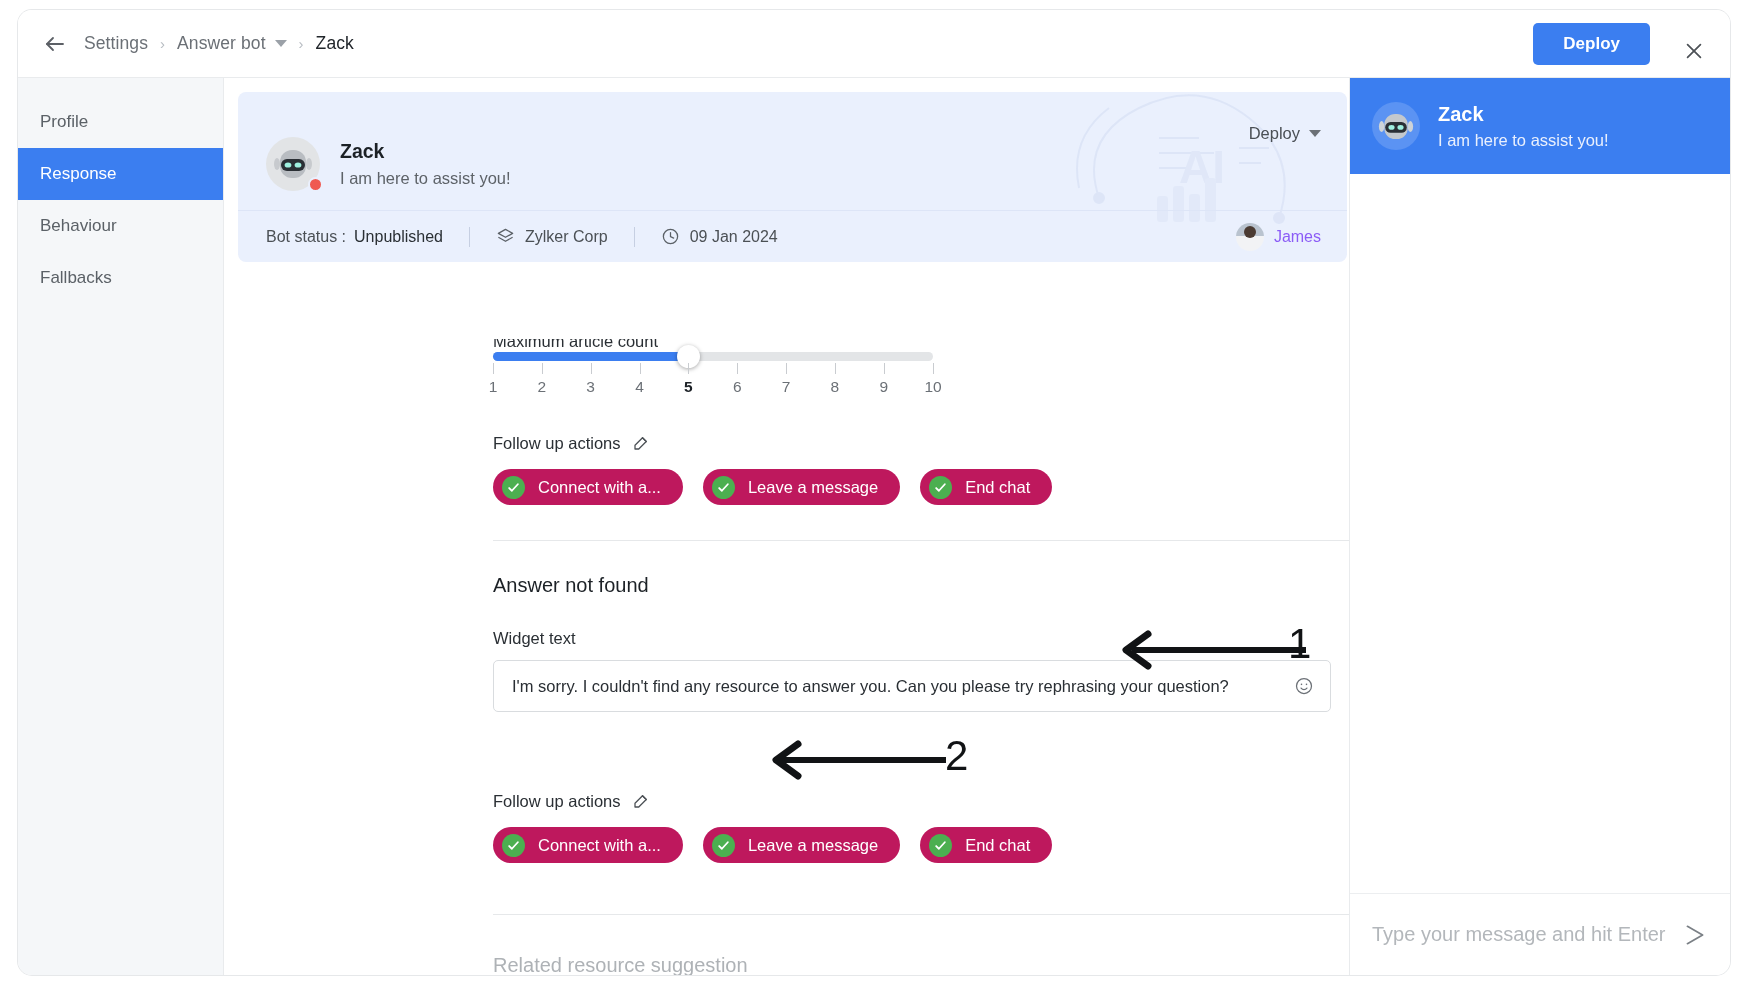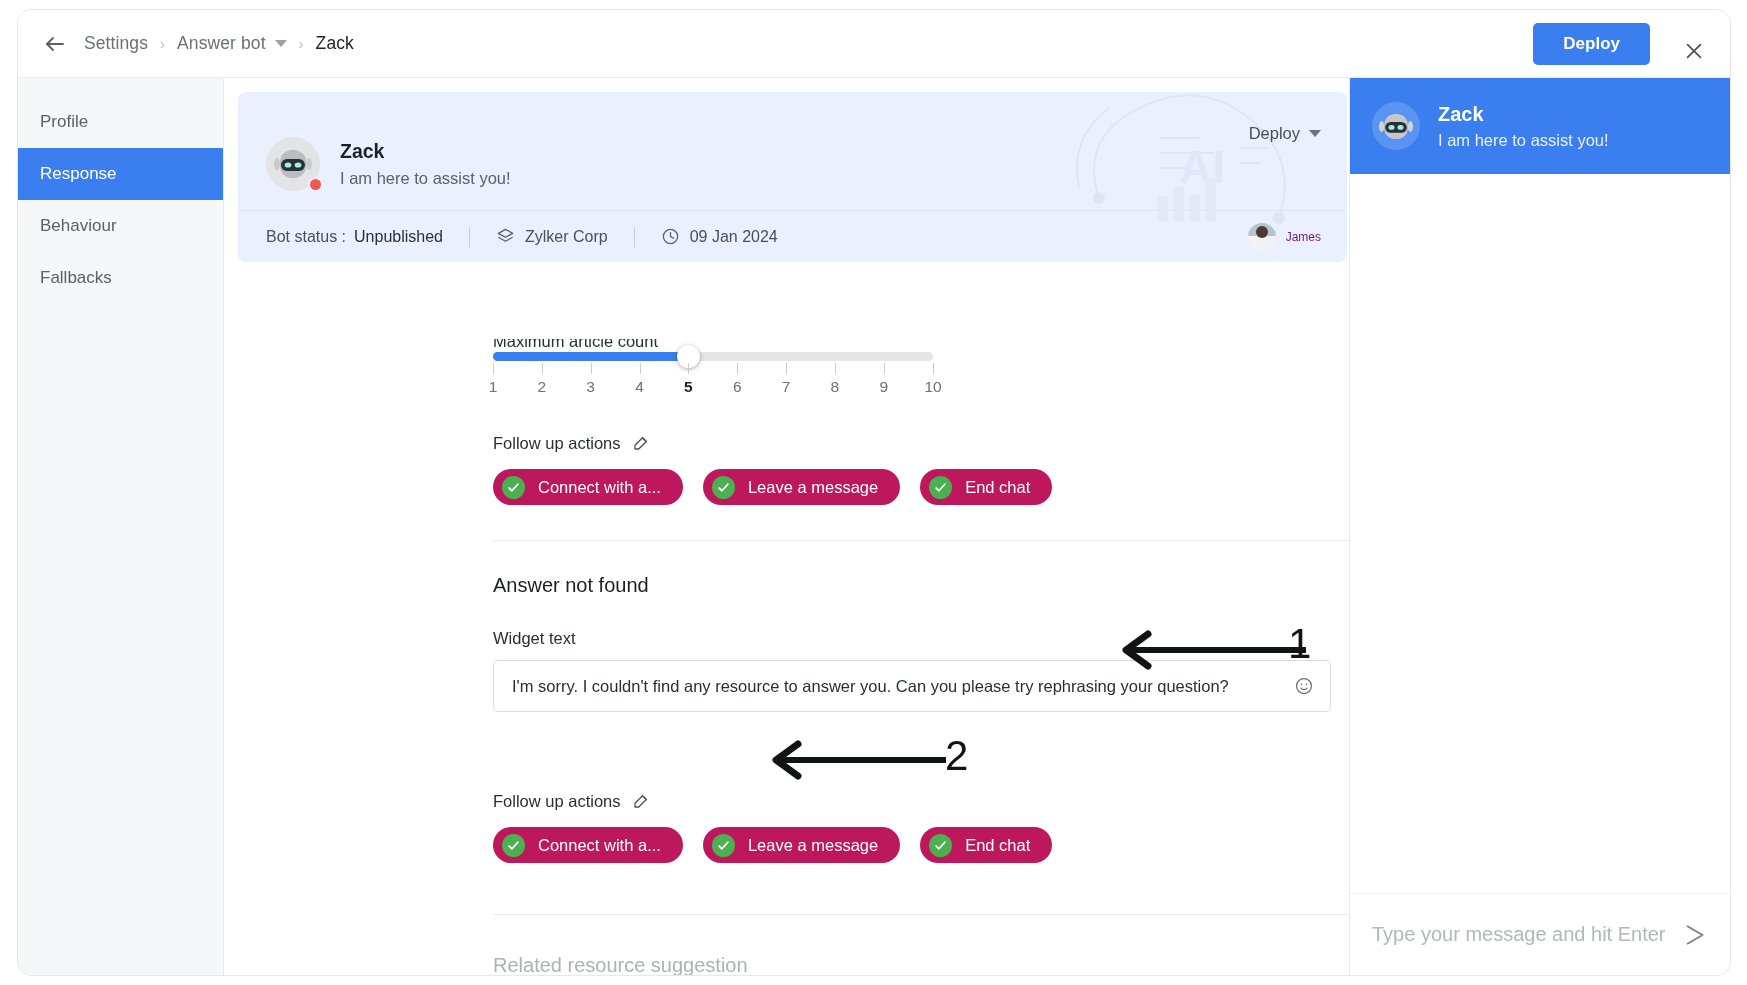--- a/index.html
+++ b/index.html
@@ -142,21 +142,21 @@
   .james { margin-left: auto; display: flex; align-items: center; gap: 10px; }
   .james-ava {
     width: 28px; height: 28px; border-radius: 50%;
     background: linear-gradient(#b9c3cf 0 46%, #f2f3f5 46% 100%);
     position: relative; overflow: hidden;
   }
   .james-ava::before {
     content:""; position:absolute; left:8px; top:3px; width:12px; height:12px;
     border-radius:50%; background:#4a3a32;
   }
-  .james-name { font-size: 12px; color: #701a75; text-align: center; }
+  .james-name { font-size: 16px; color: #8b5cf6; text-align: center; }
 
   
   .content {
     position: absolute; left: 0; top: 196px; right: 0; bottom: 0;
     padding: 0 0 0 14px;
     overflow: hidden;
   }
 
   .slider-label {
     position: absolute; left: 269px; top: 58px;

